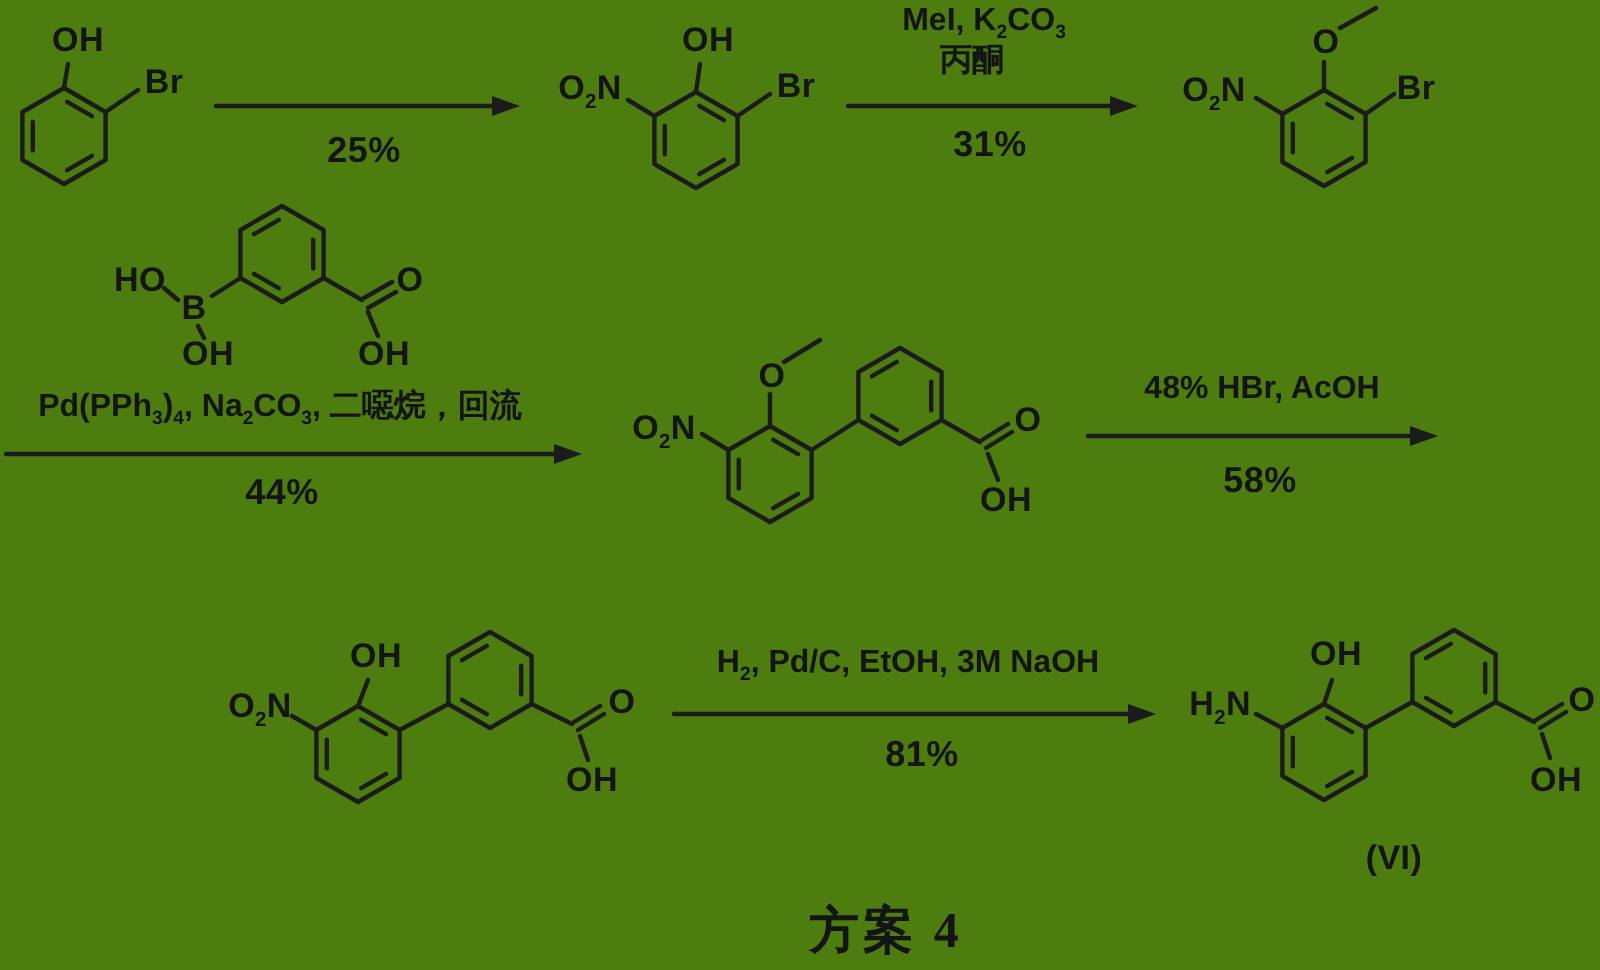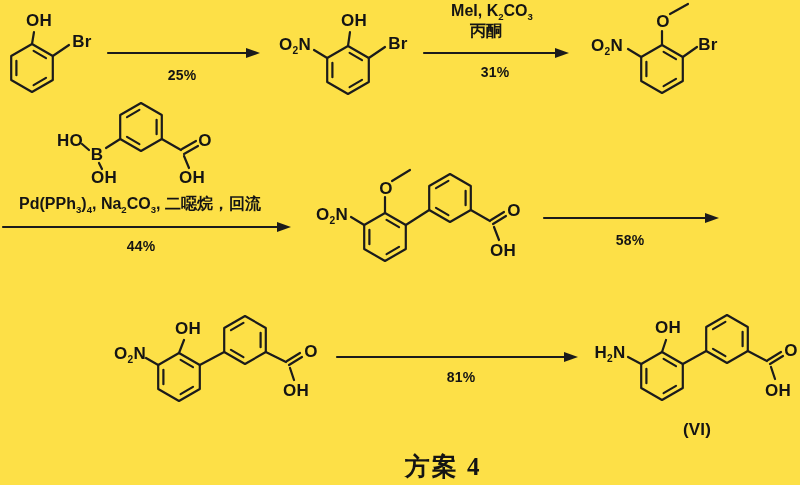--- a/index.html
+++ b/index.html
@@ -1,24 +1,24 @@
 <!DOCTYPE html>
 <html><head>
 <meta charset="utf-8">
 <style>
   html,body{margin:0;padding:0;background:#ffffff;}
-  #canvas{position:relative;width:800px;height:485px;background:#fde047;overflow:hidden;
+  #canvas{position:relative;width:800px;height:485px;background:#4d7c0f;overflow:hidden;
           font-family:"Liberation Sans",sans-serif;color:#141414;text-decoration:underline;}
   #linework{position:absolute;left:0;top:0;}
   #linework path, #linework line{stroke:#1b1b1b;stroke-width:2.2;fill:none;stroke-linecap:round;stroke-linejoin:round;}
   #linework polygon{fill:#1b1b1b;stroke:none;}
   .lbl{position:absolute;transform:translate(-50%,-50%);white-space:nowrap;line-height:1;
        font-size:17px;font-weight:600;letter-spacing:0.2px;}
   .reagent{font-size:16px;font-weight:600;letter-spacing:0;}
-  .yield{font-size:14px;font-weight:600;}
+  .yield{font-size:18px;font-weight:600;}
   .lbl sub{font-size:0.6em;line-height:0;}
   .tagnum{font-size:17px;font-weight:600;}
   #caption{font-family:"Liberation Serif",serif;font-size:25px;font-weight:bold;letter-spacing:2px;}
 </style>
 </head>
 <body>
 
 <div id="canvas">
 
   <svg id="linework" width="800" height="485" viewBox="0 0 800 485">
@@ -108,27 +108,29 @@
   <div class="lbl" style="left:192px;top:177px">OH</div>
 
   <div class="lbl reagent" style="left:140px;top:204px">Pd(PPh<sub>3</sub>)<sub>4</sub>, Na<sub>2</sub>CO<sub>3</sub>, 二噁烷，回流</div>
   <div class="lbl yield" style="left:141px;top:246px">44%</div>
 
   <div class="lbl" style="left:332px;top:214px">O<sub>2</sub>N</div>
   <div class="lbl" style="left:386px;top:188px">O</div>
   <div class="lbl" style="left:514px;top:210px">O</div>
   <div class="lbl" style="left:503px;top:250px">OH</div>
 
+  <div class="lbl reagent" style="left:631px;top:195px">48% HBr, AcOH</div>
   <div class="lbl yield" style="left:630px;top:240px">58%</div>
 
   <div class="lbl" style="left:130px;top:353px">O<sub>2</sub>N</div>
   <div class="lbl" style="left:188px;top:328px">OH</div>
   <div class="lbl" style="left:311px;top:351px">O</div>
   <div class="lbl" style="left:296px;top:390px">OH</div>
 
+  <div class="lbl reagent" style="left:454px;top:332px">H<sub>2</sub>, Pd/C, EtOH, 3M NaOH</div>
   <div class="lbl yield" style="left:461px;top:377px">81%</div>
 
   <div class="lbl" style="left:610px;top:352px">H<sub>2</sub>N</div>
   <div class="lbl" style="left:668px;top:327px">OH</div>
   <div class="lbl" style="left:791px;top:350px">O</div>
   <div class="lbl" style="left:778px;top:390px">OH</div>
   <div class="lbl tagnum" style="left:697px;top:429px">(VI)</div>
 
   <div class="lbl" id="caption" style="left:443px;top:466px">方案 4</div>
 

